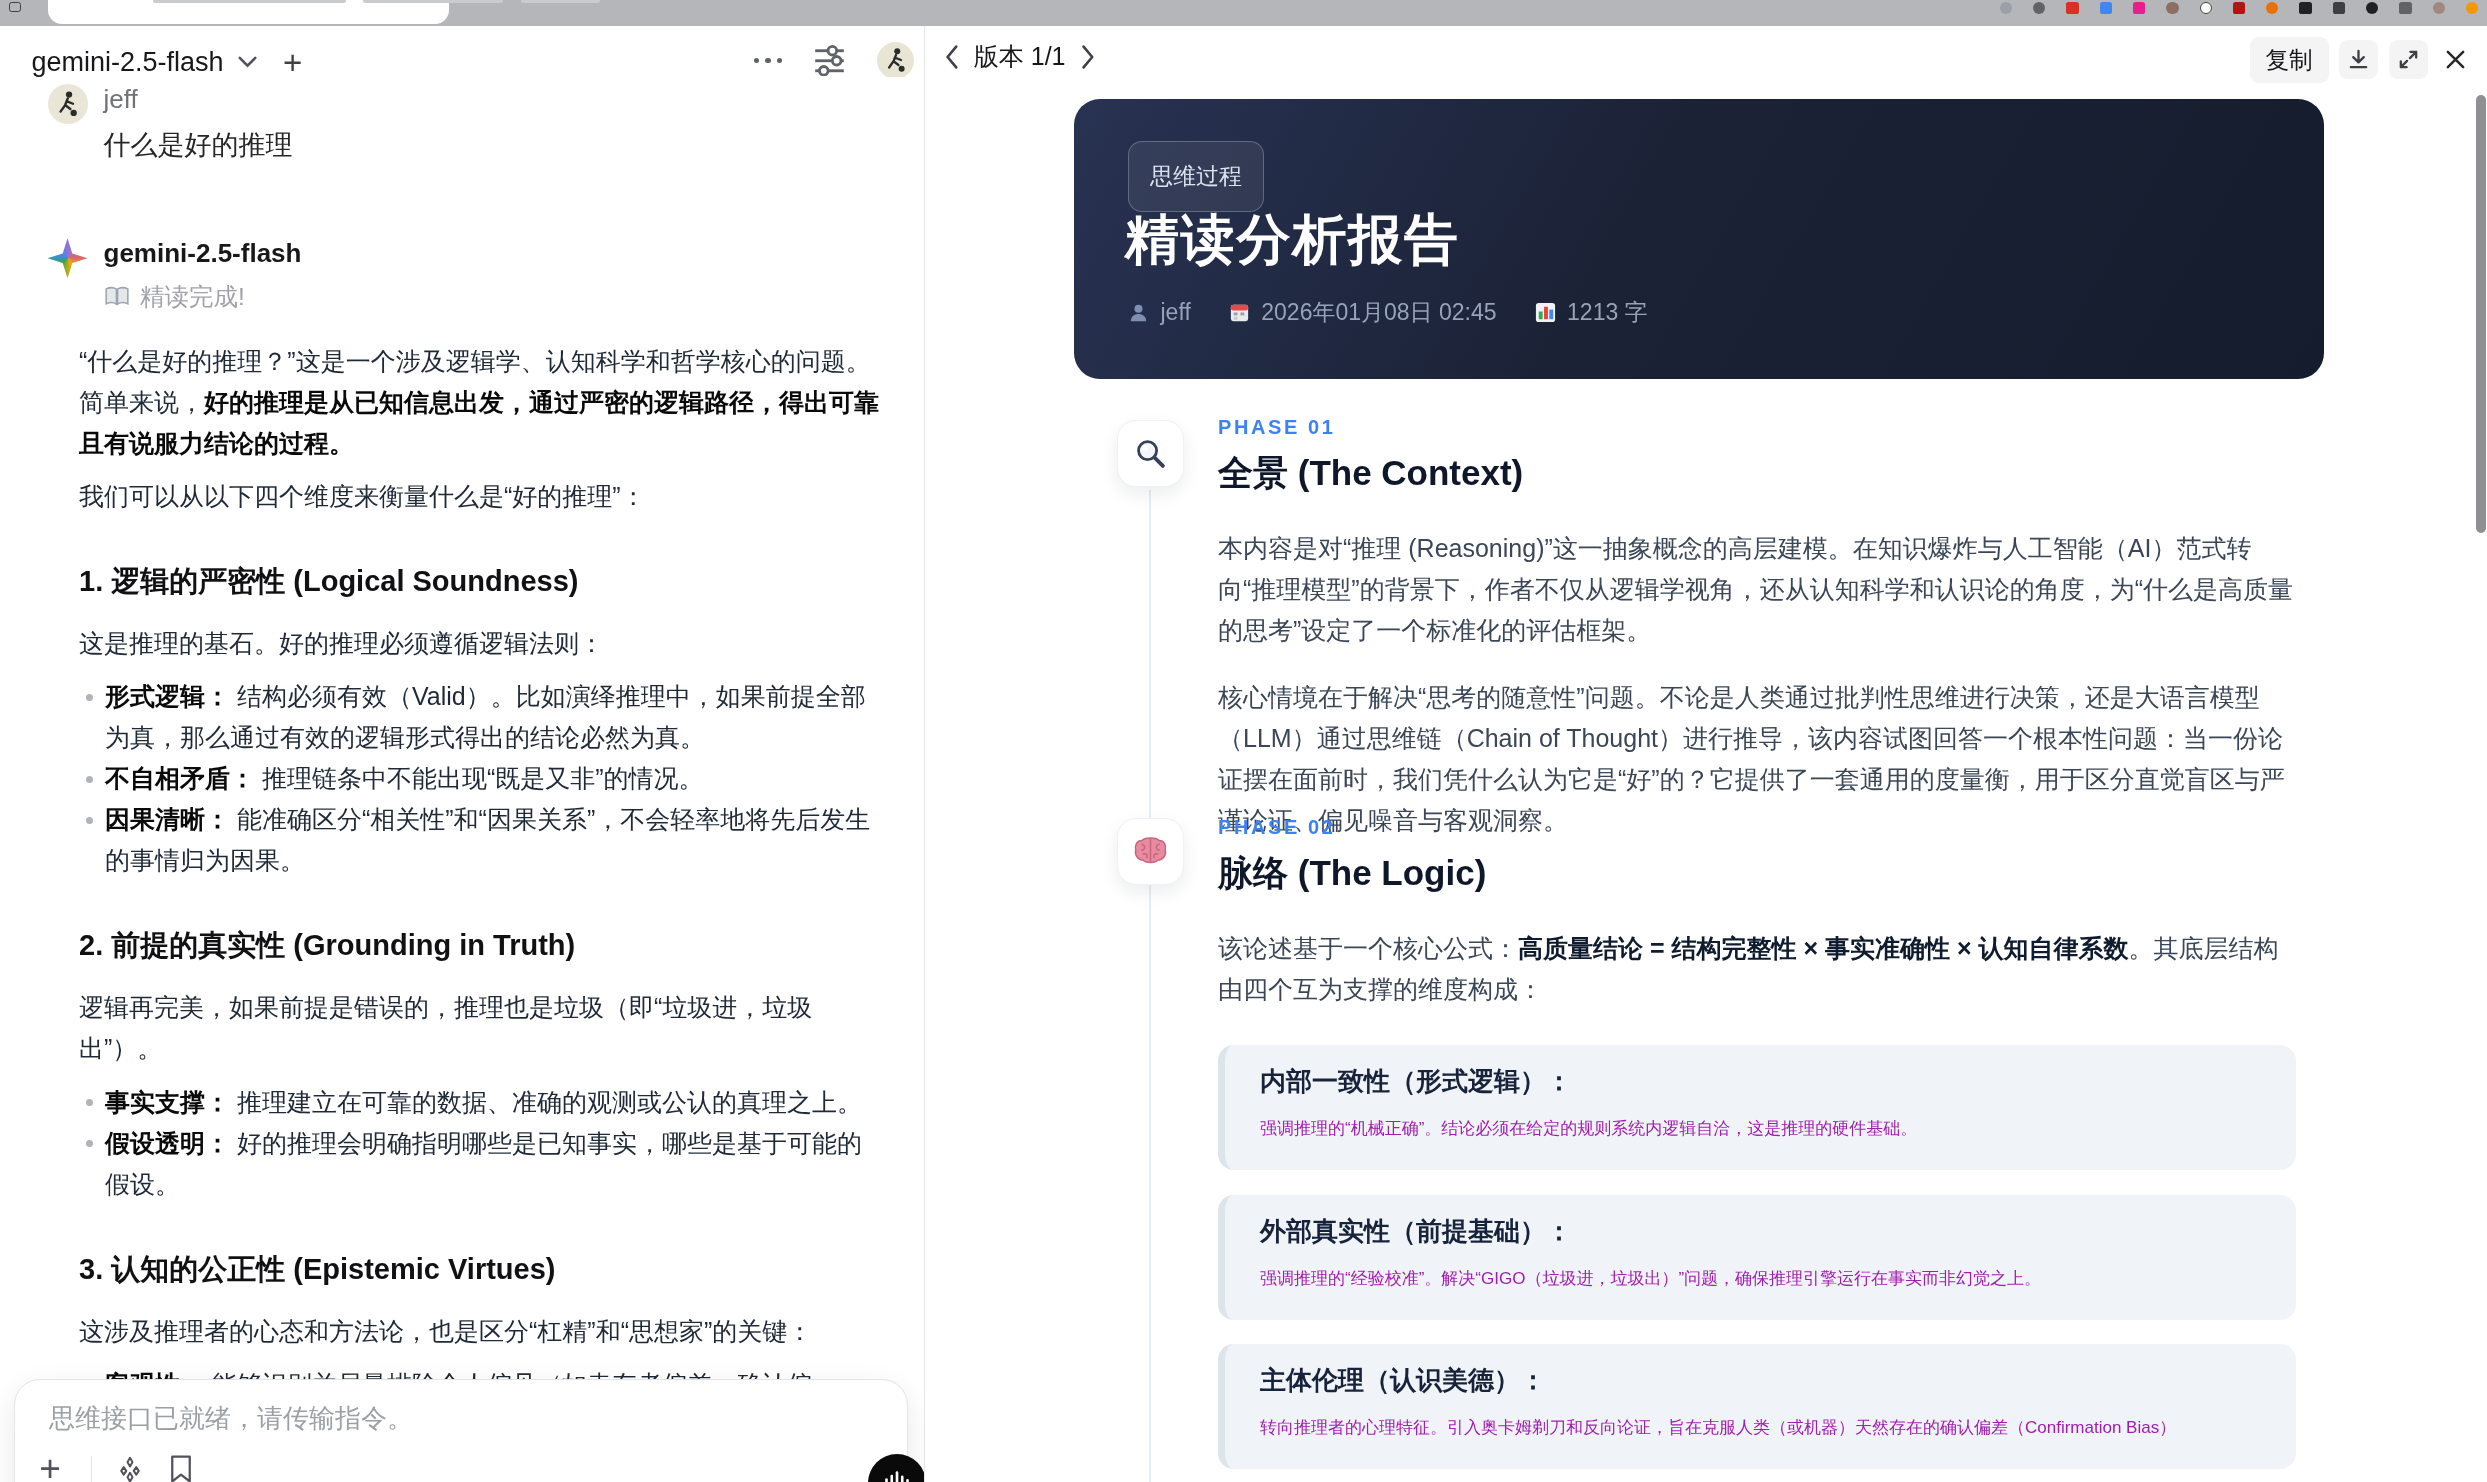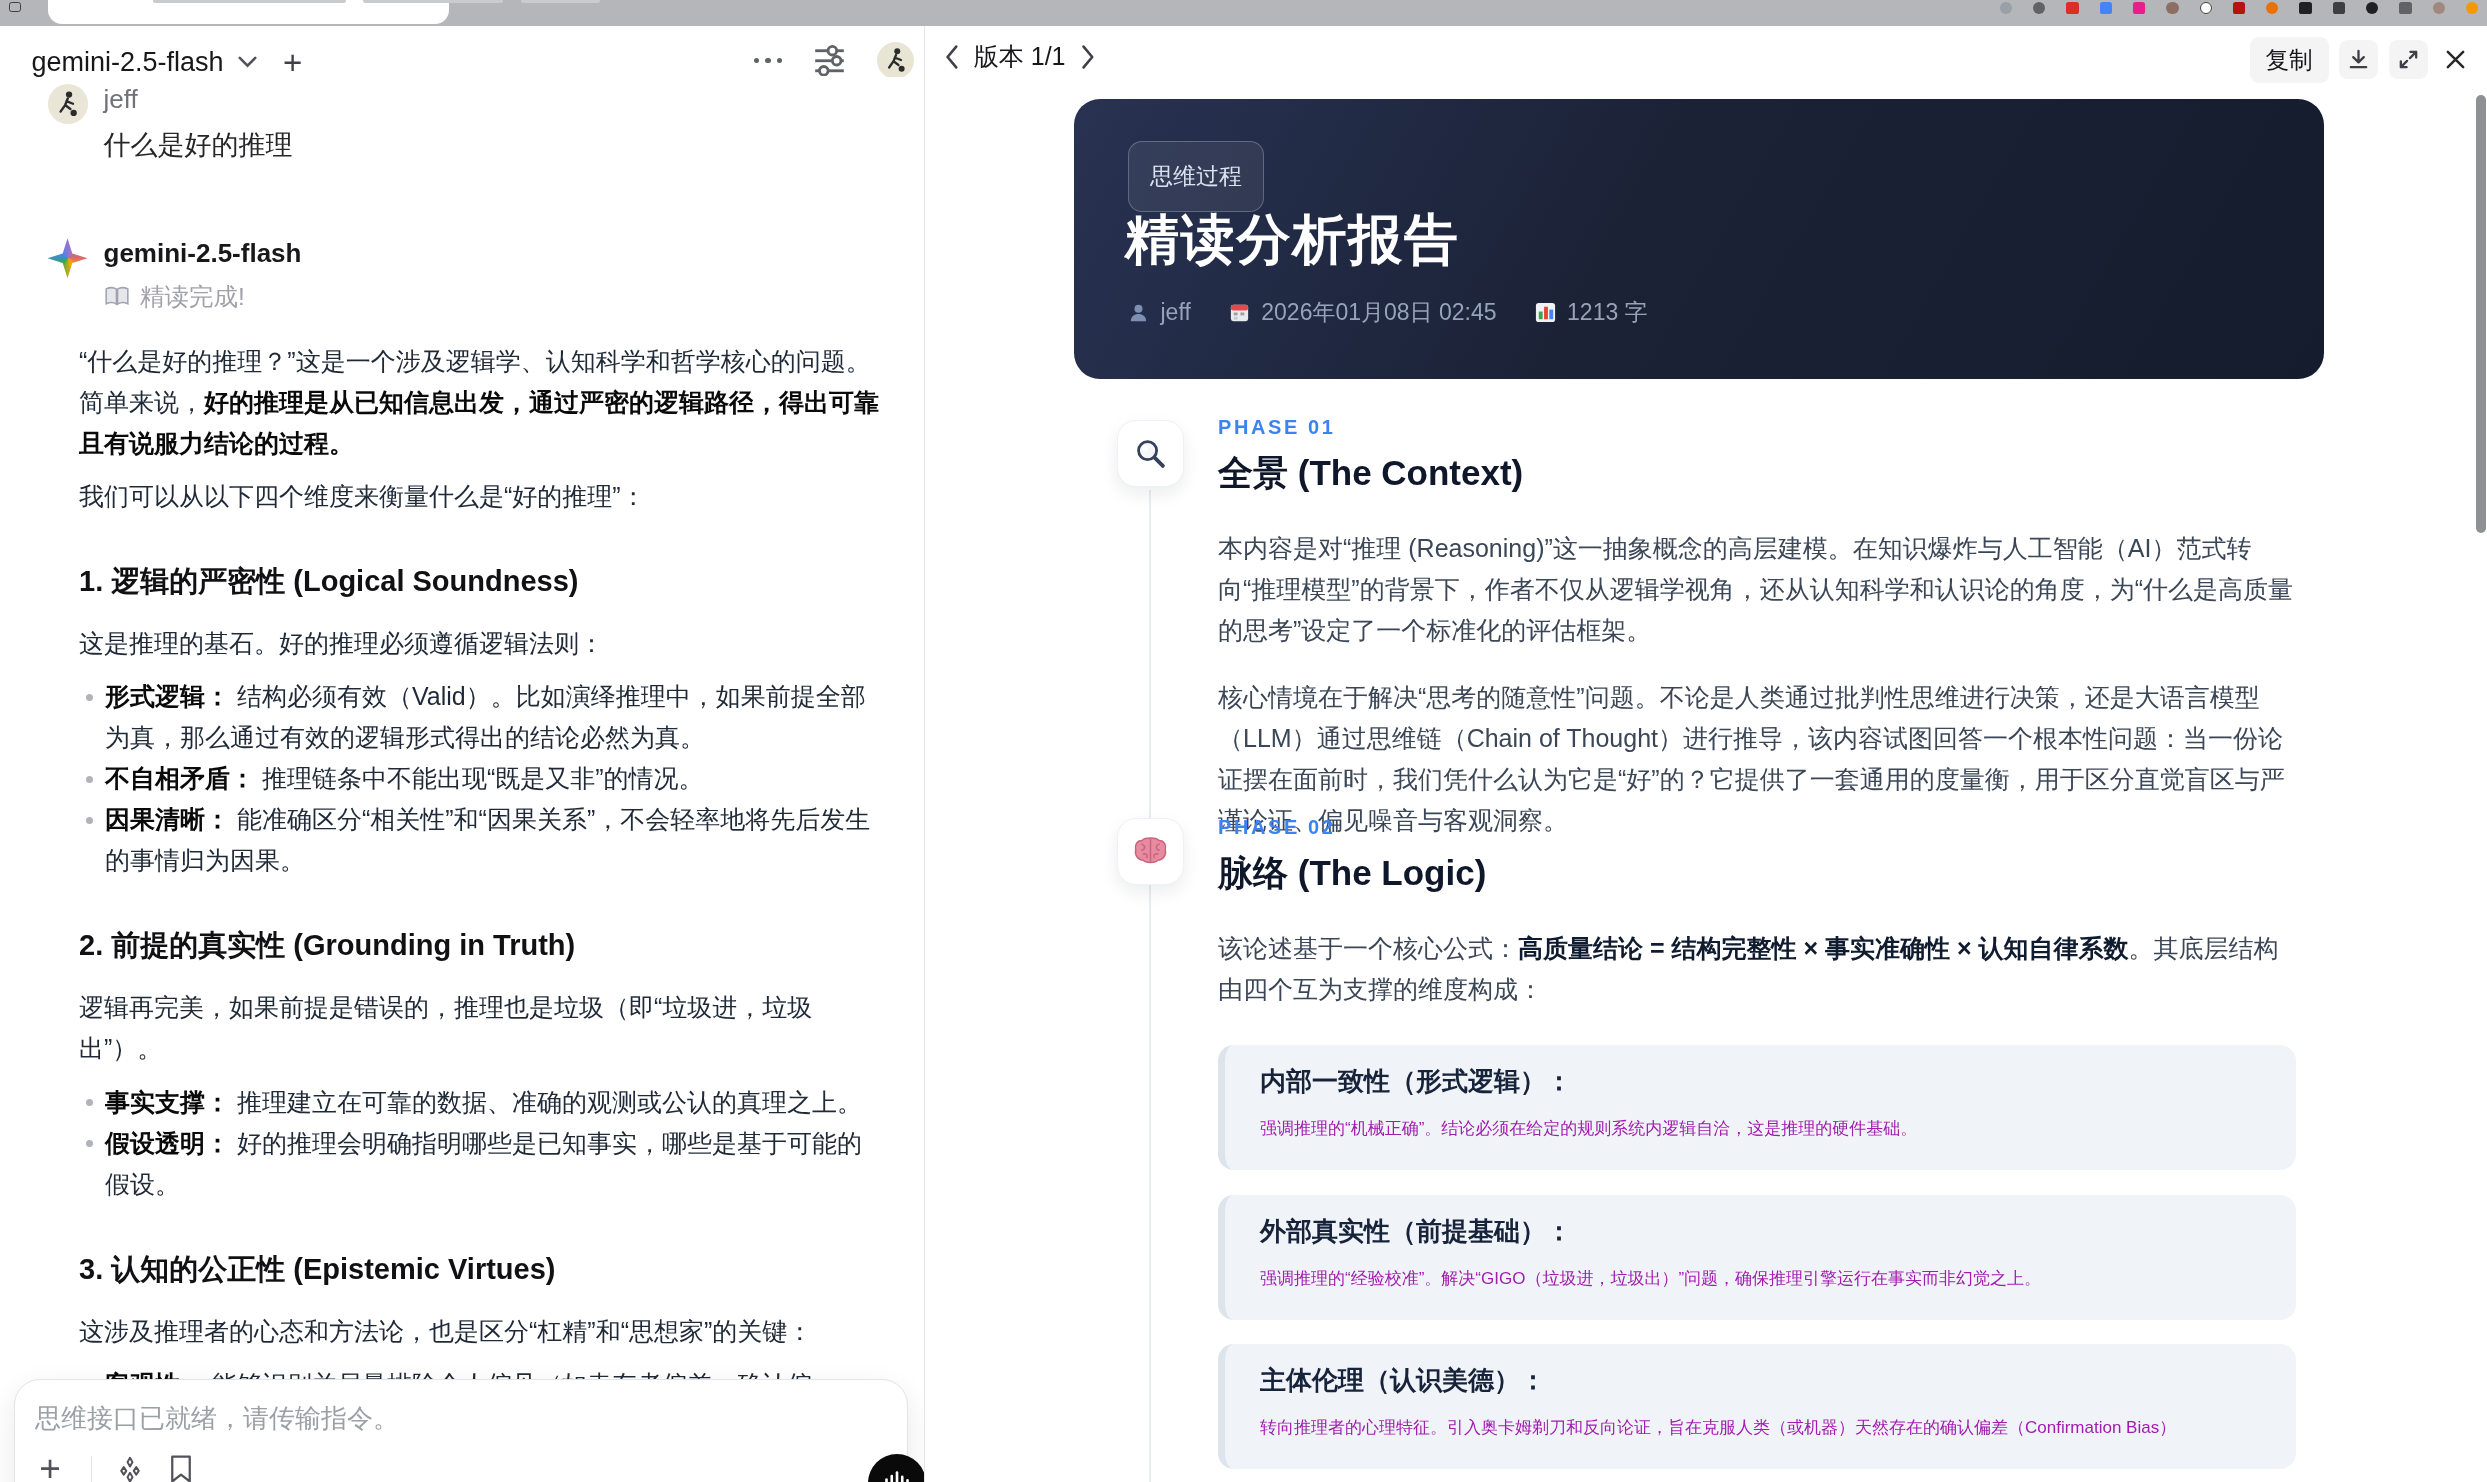--- a/index.html
+++ b/index.html
@@ -44,21 +44,21 @@
   .abody p { margin:12.3px 0; }
   .abody strong, .abody b { color:#0a0a0a; font-weight:700; }
   .abody h3 { font-size:29px; font-weight:700; color:#111114; margin:44px 0 21px; }
   .abody ul { list-style:none; }
   .abody li { position:relative; padding-left:26px; }
   .abody li::before { content:""; position:absolute; left:7px; top:17.5px; width:7px; height:7px; border-radius:50%; background:#b0b3ba; }
 
   
   .input-card { position:absolute; left:14px; top:1302px; width:894px; height:210px; background:#fff;
                 border:1.3px solid #e4e4e7; border-radius:26px; box-shadow:0 10.5px 30px rgba(0,0,0,.09); }
-  .prompt-input { position:absolute; left:20px; top:23px; width:665px; border:none; outline:none; font-size:26px;
+  .prompt-input { position:absolute; left:34px; top:23px; width:665px; border:none; outline:none; font-size:26px;
                   font-family:inherit; color:#27272a; background:transparent; }
   .prompt-input::placeholder { color:#9aa0a6; }
   .input-icons { position:absolute; left:17.5px; top:68px; display:flex; align-items:center; gap:23px; color:#52525b; }
   .vline { width:1.3px; height:26px; background:#e4e4e7; }
   .mic-btn { position:absolute; left:853px; top:74px; width:58px; height:58px; border-radius:50%; background:#0a0a0a;
              display:flex; align-items:center; justify-content:center; }
 
   
   .viewer { position:absolute; left:925px; top:26px; width:1562px; height:1456px; background:#fff; overflow:hidden; }
   .version-nav { position:absolute; left:19px; top:14px; display:flex; align-items:center; gap:14px; font-size:25px; color:#18181b; }

